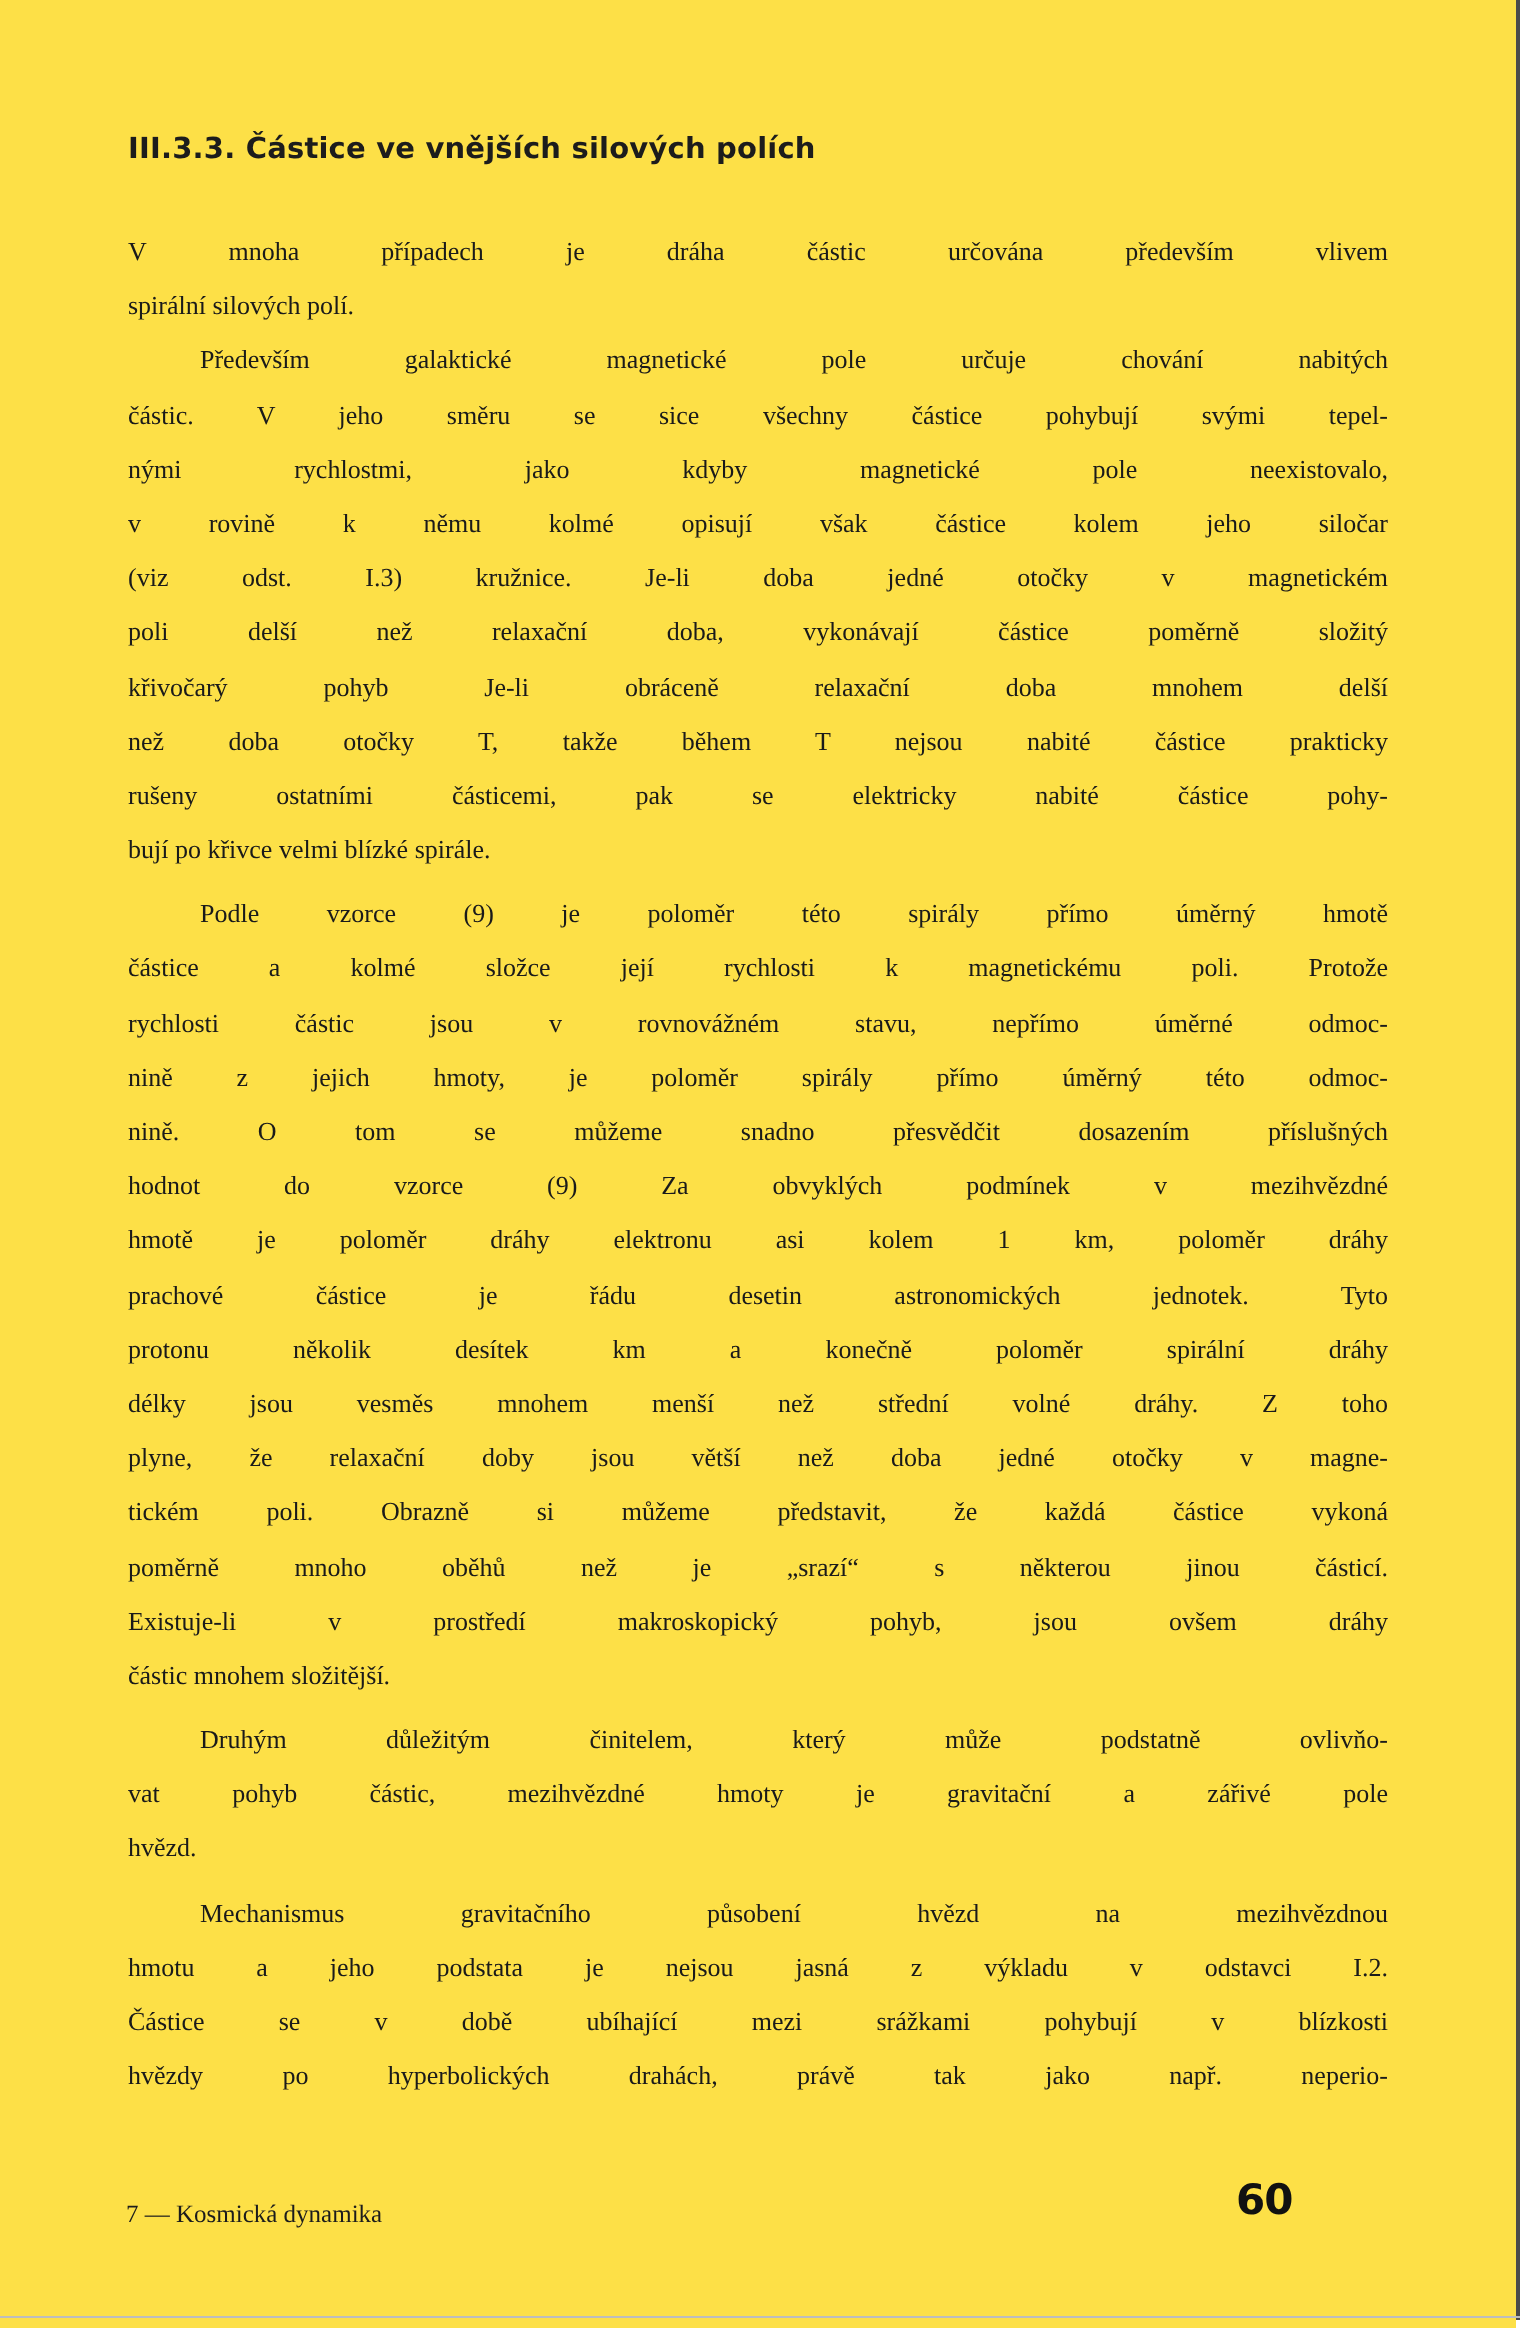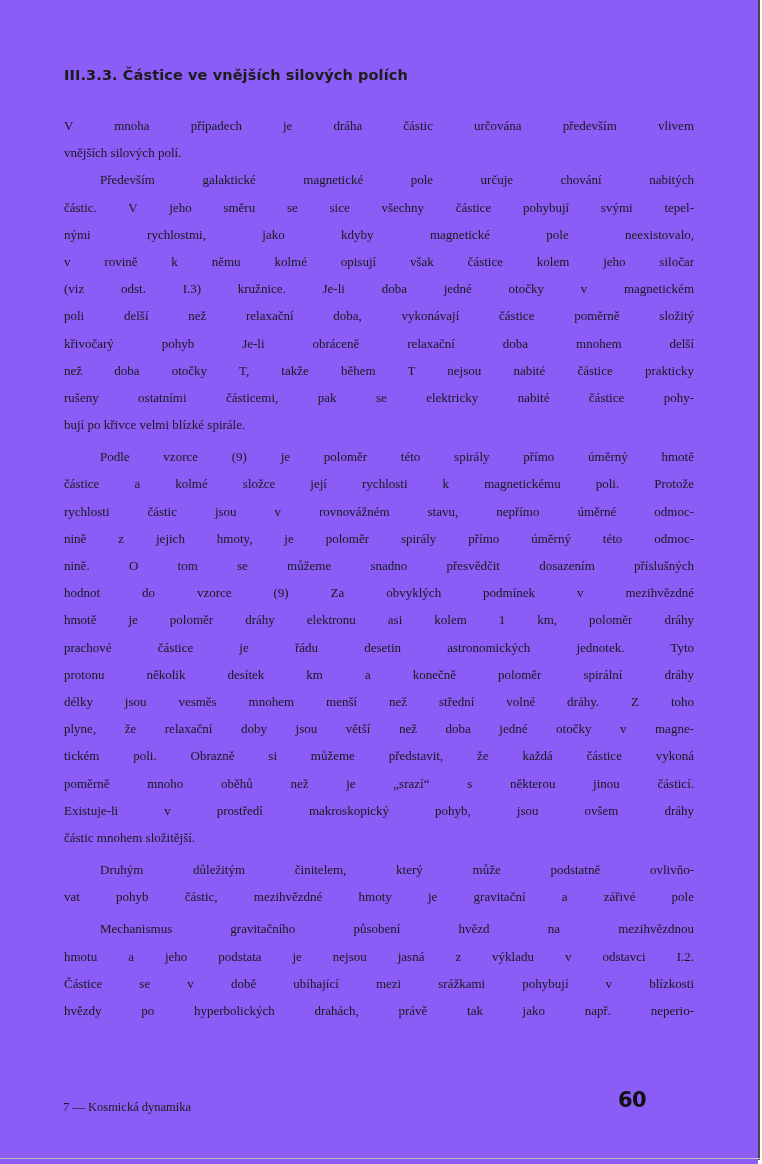--- a/index.html
+++ b/index.html
@@ -14,21 +14,21 @@
       overflow: hidden;
       font-family: "Liberation Serif", "DejaVu Serif", serif;
       color: #1a1a1a;
     }
     .page {
       position: absolute;
       left: 0;
       top: 0;
       width: 758px;
       height: 1164px;
-      background: #8b5cf6;
+      background: #fde047;
     }
     .page-edge {
       position: absolute;
       left: 758px;
       top: 0;
       width: 2px;
       height: 1160px;
       background: #4a4a4a;
     }
     .page-bottom-edge {
@@ -98,21 +98,21 @@
 </head>
 <body>
 
 <div class="page">
   <div class="heading">III.3.3. Částice ve vnějších silových polích</div>
 
   <div class="body-text">
 
     <div>
       <span class="line">V mnoha případech je dráha částic určována především vlivem</span>
-      <span class="line last">vnějších silových polí.</span>
+      <span class="line last">spirální silových polí.</span>
     </div>
 
     <div>
       <span class="line indent">Především galaktické magnetické pole určuje chování nabitých</span>
       <span class="line">částic. V jeho směru se sice všechny částice pohybují svými tepel-</span>
       <span class="line">nými rychlostmi, jako kdyby magnetické pole neexistovalo,</span>
       <span class="line">v rovině k němu kolmé opisují však částice kolem jeho siločar</span>
       <span class="line">(viz odst. I.3) kružnice. Je-li doba jedné otočky v magnetickém</span>
       <span class="line">poli delší než relaxační doba, vykonávají částice poměrně složitý</span>
       <span class="line">křivočarý pohyb Je-li obráceně relaxační doba mnohem delší</span>
@@ -137,20 +137,21 @@
       <span class="line">tickém poli. Obrazně si můžeme představit, že každá částice vykoná</span>
       <span class="line">poměrně mnoho oběhů než je „srazí“ s některou jinou částicí.</span>
       <span class="line">Existuje-li v prostředí makroskopický pohyb, jsou ovšem dráhy</span>
       <span class="line last">částic mnohem složitější.</span>
     </div>
     <span class="para-gap"></span>
 
     <div>
       <span class="line indent">Druhým důležitým činitelem, který může podstatně ovlivňo-</span>
       <span class="line">vat pohyb částic, mezihvězdné hmoty je gravitační a zářivé pole</span>
+      <span class="line last">hvězd.</span>
     </div>
     <span class="para-gap"></span>
 
     <div>
       <span class="line indent">Mechanismus gravitačního působení hvězd na mezihvězdnou</span>
       <span class="line">hmotu a jeho podstata je nejsou jasná z výkladu v odstavci I.2.</span>
       <span class="line">Částice se v době ubíhající mezi srážkami pohybují v blízkosti</span>
       <span class="line">hvězdy po hyperbolických drahách, právě tak jako např. neperio-</span>
     </div>
   </div>

